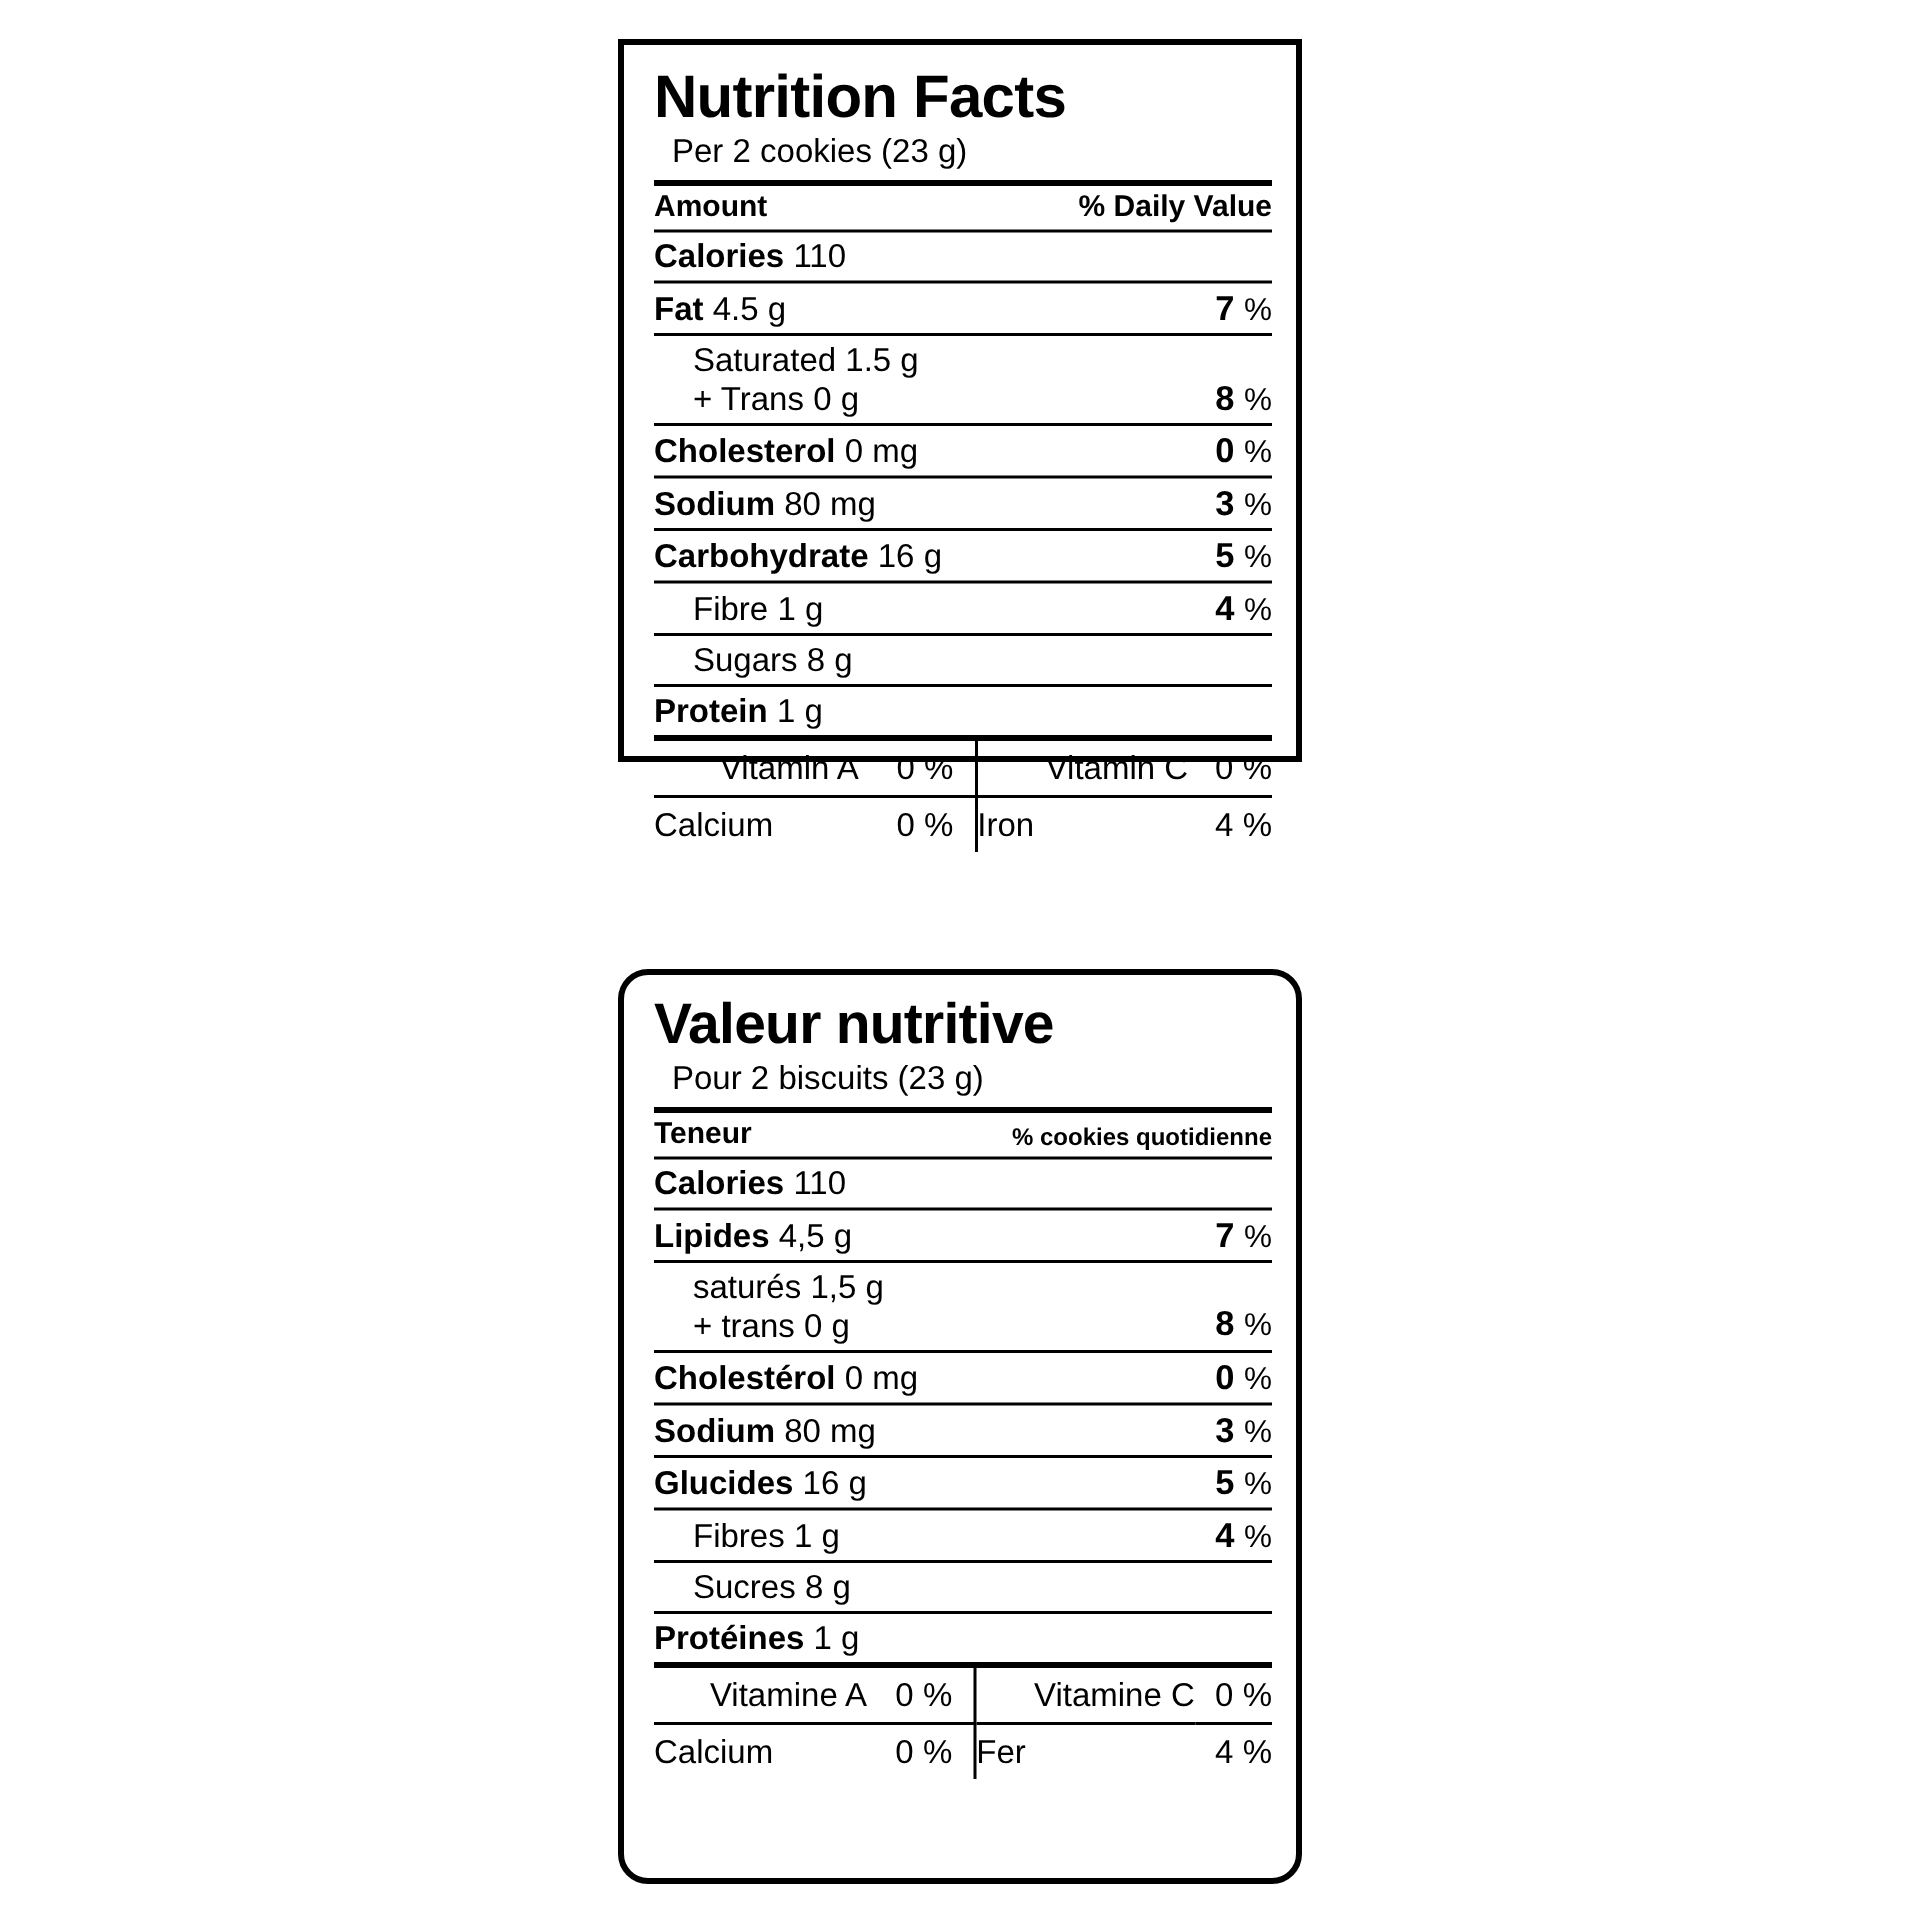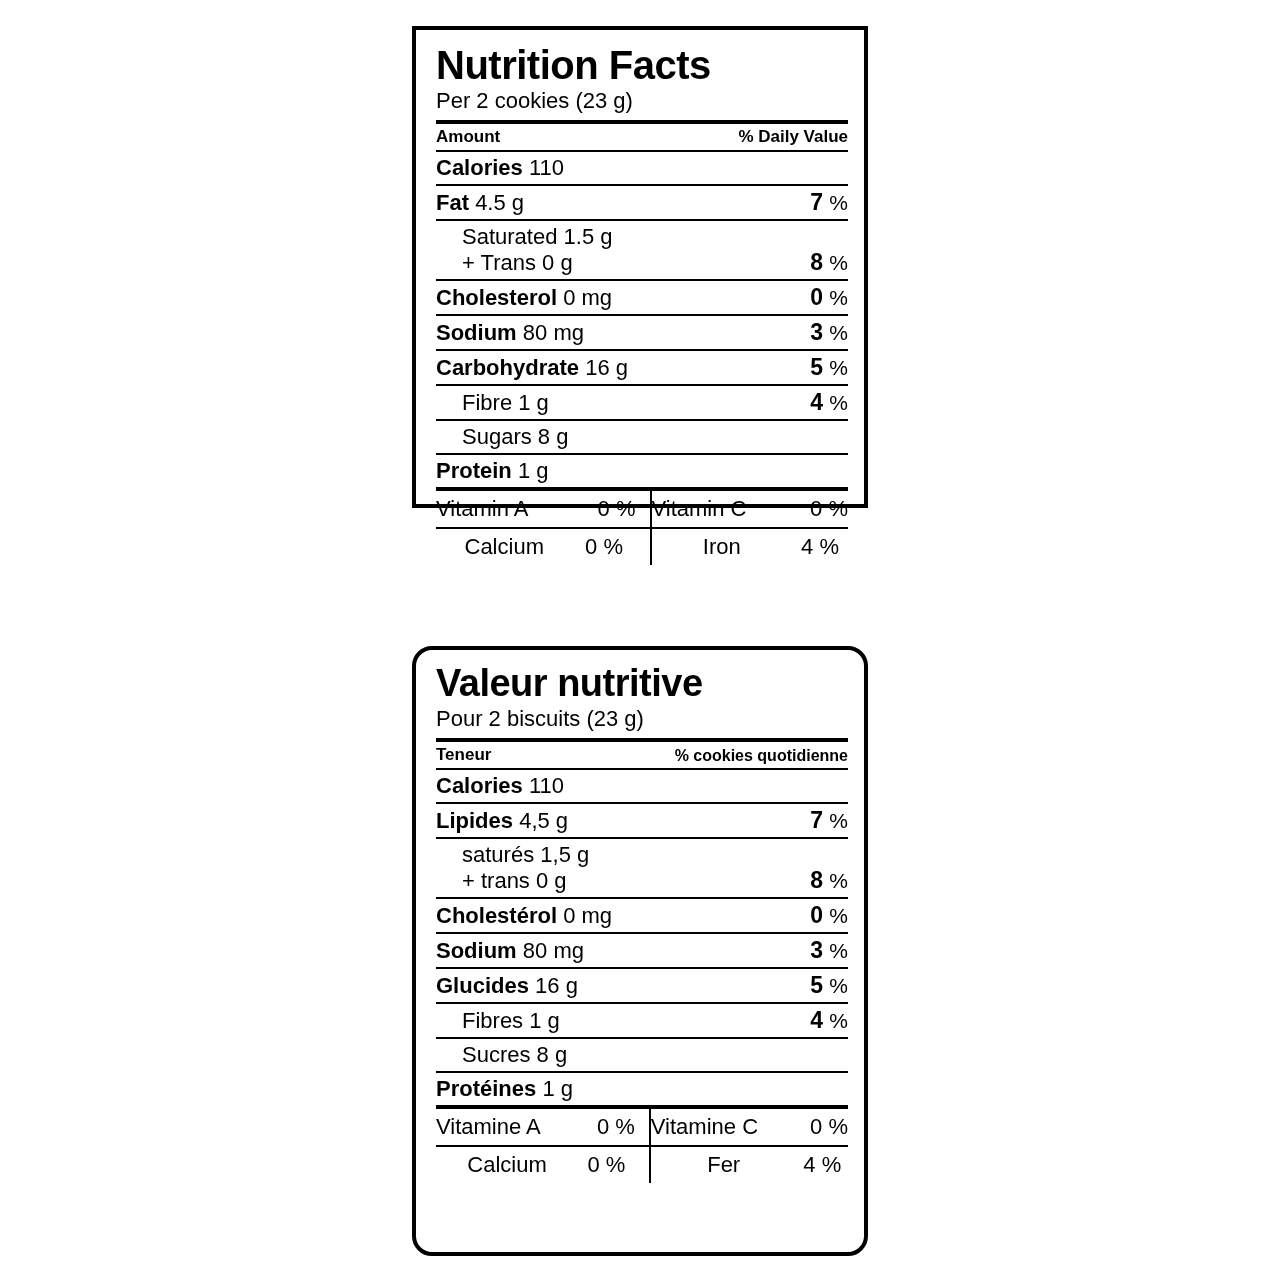--- a/index.html
+++ b/index.html
@@ -37,37 +37,37 @@
     font-weight: bold;
     letter-spacing: -0.5px;
     line-height: 1.05;
     margin: 4px 0 2px 0;
   }
   .title.fr { font-size: 38px; }
 
   .serving {
     font-size: 22px;
     line-height: 1.2;
-    margin: 0 0 6px 0;
+    margin: 0 0 6px 12px;
   }
   .rule-med {
     border-top: 4px solid #000;
   }
 
   table.nf {
     width: 100%;
     border-collapse: collapse;
     font-size: 22px;
   }
   table.nf td {
     padding: 3px 0 3px 0;
     vertical-align: bottom;
   }
   .hdr td {
-    font-size: 17px;
+    font-size: 20px;
     font-weight: bold;
     padding-bottom: 2px;
   }
   .hdr td.dv { text-align: right; font-weight: bold; }
   .hdr td.dv.fr { font-size: 16px; }
 
   .row td.name { text-align: left; }
   .row td.val {
     text-align: right;
     white-space: nowrap;
@@ -91,22 +91,22 @@
     font-size: 22px;
   }
   .micro td {
     padding: 5px 0 5px 0;
     vertical-align: bottom;
   }
   .micro td.n { text-align: left; }
   .micro td.v { text-align: right; padding-right: 14px; white-space: nowrap; }
   .micro td.n2 { text-align: left; border-left: 2px solid #000; }
   .micro td.v2 { text-align: right; white-space: nowrap; }
-  .micro tr.line td { border-bottom: 2px solid #000; }
-  .micro tr.lastline td { border-bottom: none; text-align: center; }
+  .micro tr.line td { border-bottom: 2px solid #000; text-align: right; }
+  .micro tr.lastline td { border-bottom: none; }
 </style>
 </head>
 <body>
 
 <div class="panel" id="panel-en">
   <div class="inner">
     <div class="title">Nutrition Facts</div>
     <div class="serving">Per 2 cookies (23 g)</div>
     <div class="rule-med"></div>
     <table class="nf">

